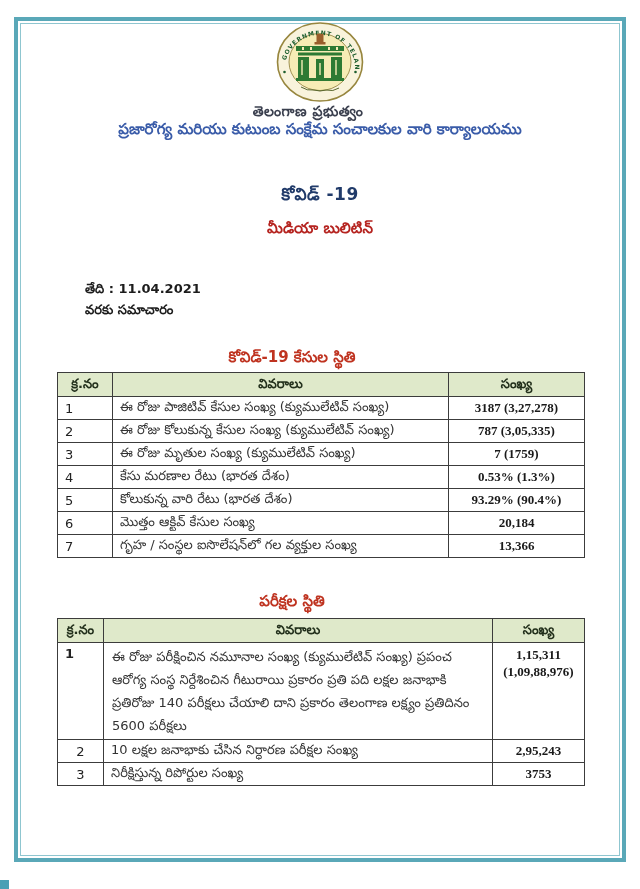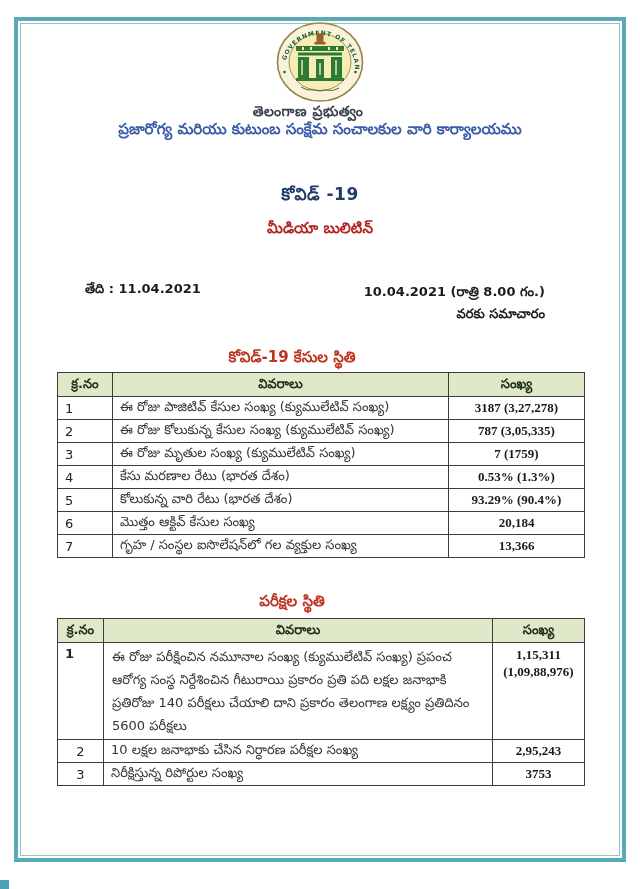--- a/index.html
+++ b/index.html
@@ -33,21 +33,21 @@
   .covid-title{
     position:absolute; top:184px; left:0; width:640px; text-align:center;
     font-size:17px; font-weight:800; color:#203a69; letter-spacing:0.5px;
   }
   .bulletin-subtitle{
     position:absolute; top:219px; left:0; width:640px; text-align:center;
     font-size:15px; font-weight:800; color:#b5231f;
   }
   .date-row{
     position:absolute; top:281px; left:85px; width:460px;
-    display:flex; justify-content:space-between; align-items:flex-start;
+    display:flex; justify-content:space-between; align-items:flex-start;flex-direction:column;
   }
   .date-left{ font-size:13px; font-weight:600; color:#1c1c1c; }
   .date-right{ text-align:right; font-size:13px; font-weight:600; color:#1c1c1c; line-height:22px; }
   .section-title{
     position:absolute; left:0; width:584px; text-align:center;
     font-size:15px; font-weight:800; color:#bf3320;
   }
   #cases-title{ top:348px; }
   #tests-title{ top:592px; }
   table{
@@ -110,21 +110,20 @@
 </div>
 
 <div class="gov-line">తెలంగాణ ప్రభుత్వం</div>
 <div class="office-line">ప్రజారోగ్య మరియు కుటుంబ సంక్షేమ సంచాలకుల వారి కార్యాలయము</div>
 <div class="covid-title">కోవిడ్ -19</div>
 <div class="bulletin-subtitle">మీడియా బులిటిన్</div>
 
 <div class="date-row">
   <div class="date-left">తేది :  11.04.2021</div>
   <div class="date-right">
-    <div>10.04.2021 (రాత్రి  8.00 గం.)</div>
     <div>వరకు సమాచారం</div>
   </div>
 </div>
 
 <div class="section-title" id="cases-title">కోవిడ్-19 కేసుల స్థితి</div>
 
 <table id="cases-table">
   <colgroup>
       <col class="c1">
       <col class="c2">

